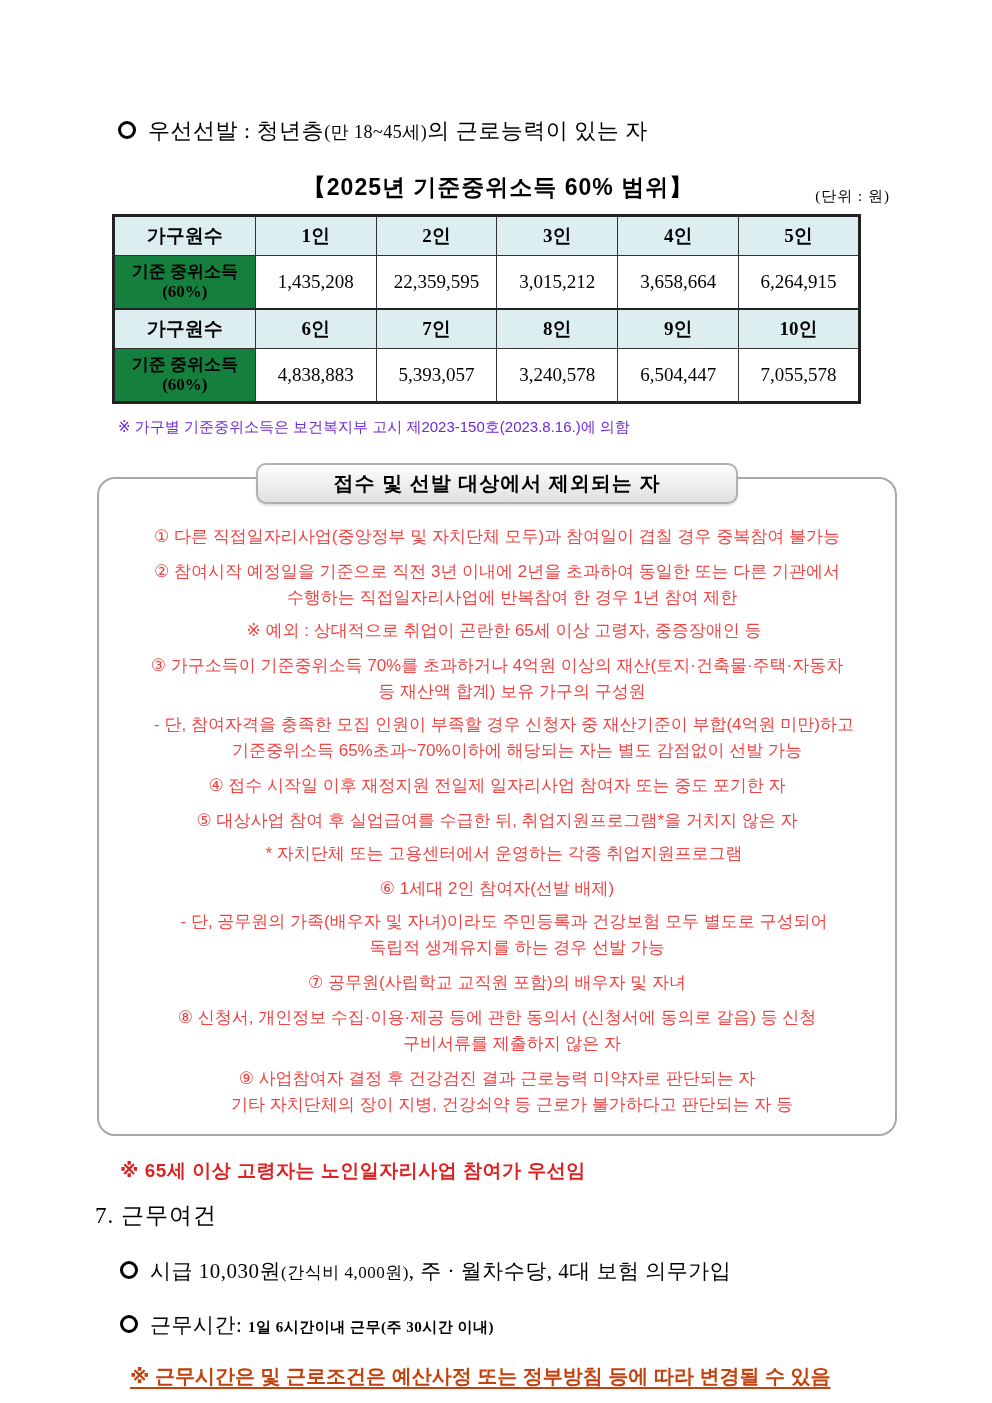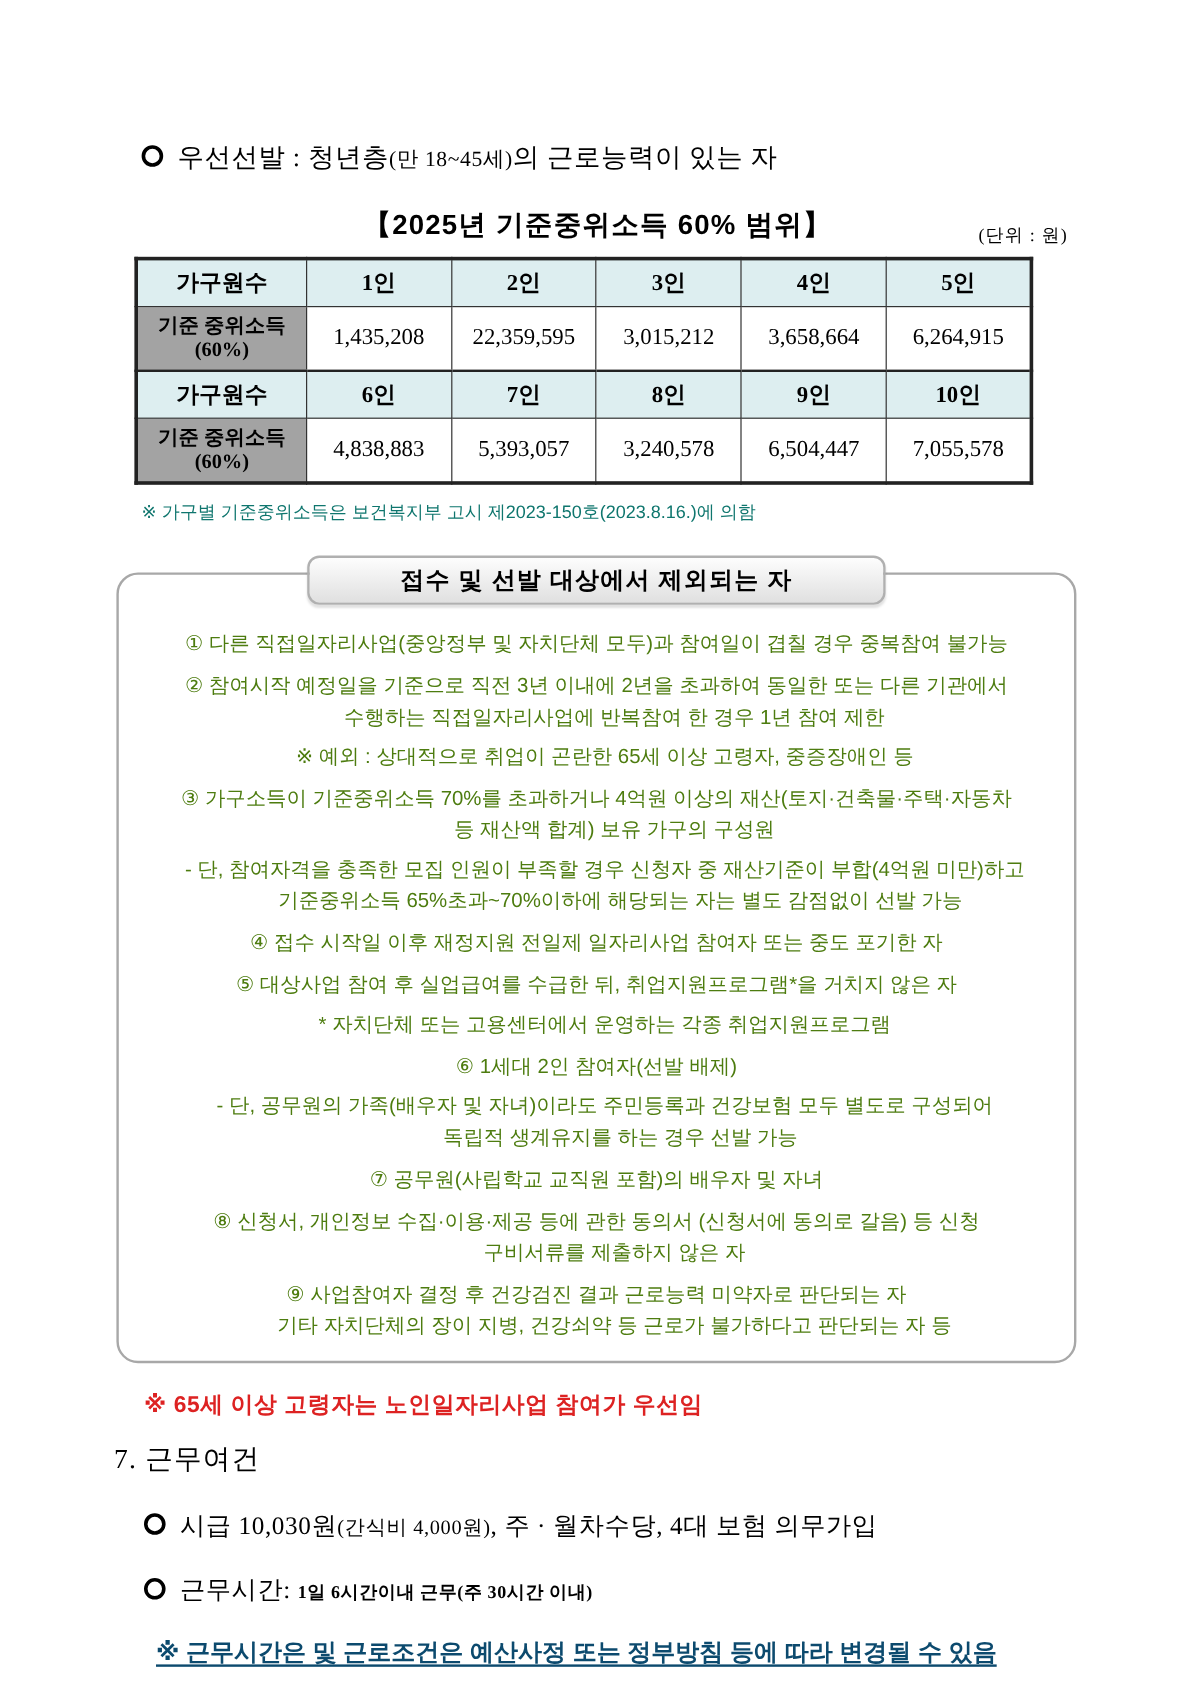--- a/index.html
+++ b/index.html
@@ -64,33 +64,33 @@
     font-size: 19px;
     padding: 2px 2px;
   }
   table.income tr.head-row td {
     background: #ddeef0;
     font-weight: bold;
     height: 34px;
   }
   table.income tr.val-row td { height: 48px; background: #ffffff; }
   table.income tr.val-row td.row-label {
-    background: #a3a3a3;
+    background: #15803d;
     font-weight: bold;
     font-size: 17px;
     line-height: 1.15;
     white-space: pre-line;
   }
   table.income tr.mid-sep td { border-top: 2.5px solid #222; }
 
   .table-note {
     margin: 14px 0 0 118px;
     font-family: "Liberation Sans", "DejaVu Sans", sans-serif;
     font-size: 15px;
-    color: #0f766e;
+    color: #6d28d9;
   }
 
   
   .exclusion-box {
     position: relative;
     margin: 40px 95px 0 97px;
     border: 2.5px solid #a8a8a8;
     border-radius: 18px;
     padding: 36px 22px 16px 22px;
     background: #ffffff;
@@ -108,21 +108,21 @@
     display: flex; align-items: center; justify-content: center;
     font-family: "Liberation Sans", "DejaVu Sans", sans-serif;
     font-weight: bold;
     font-size: 20px;
     letter-spacing: 1px;
   }
   .exclusion-items {
     font-family: "Liberation Sans", "DejaVu Sans", sans-serif;
     font-size: 17px;
     line-height: 26px;
-    color: #4d7c0f;
+    color: #ef4444;
   }
   .x-item { white-space: pre-line; margin-top: 9px; }
   .x-item.main { padding-left: 30px; text-indent: -30px; }
   .x-item.sub  { margin-left: 14px; padding-left: 26px; text-indent: -26px; margin-top: 7px; }
 
   
   .red-note {
     margin: 22px 0 0 120px;
     font-family: "Liberation Sans", "DejaVu Sans", sans-serif;
     font-weight: bold;
@@ -143,21 +143,21 @@
     white-space: nowrap;
   }
   .cond-line .paren { font-size: 17px; }
   .cond-line .bold-part { font-weight: bold; font-size: 15px; }
   .blue-note {
     display: inline-block;
     margin: 24px 0 0 130px;
     font-family: "Liberation Sans", "DejaVu Sans", sans-serif;
     font-weight: bold;
     font-size: 20px;
-    color: #0c4a6e;
+    color: #c2410c;
     text-decoration: underline;
     text-underline-offset: 4px;
   }
 </style>
 </head>
 <body>
 
 
 
 

